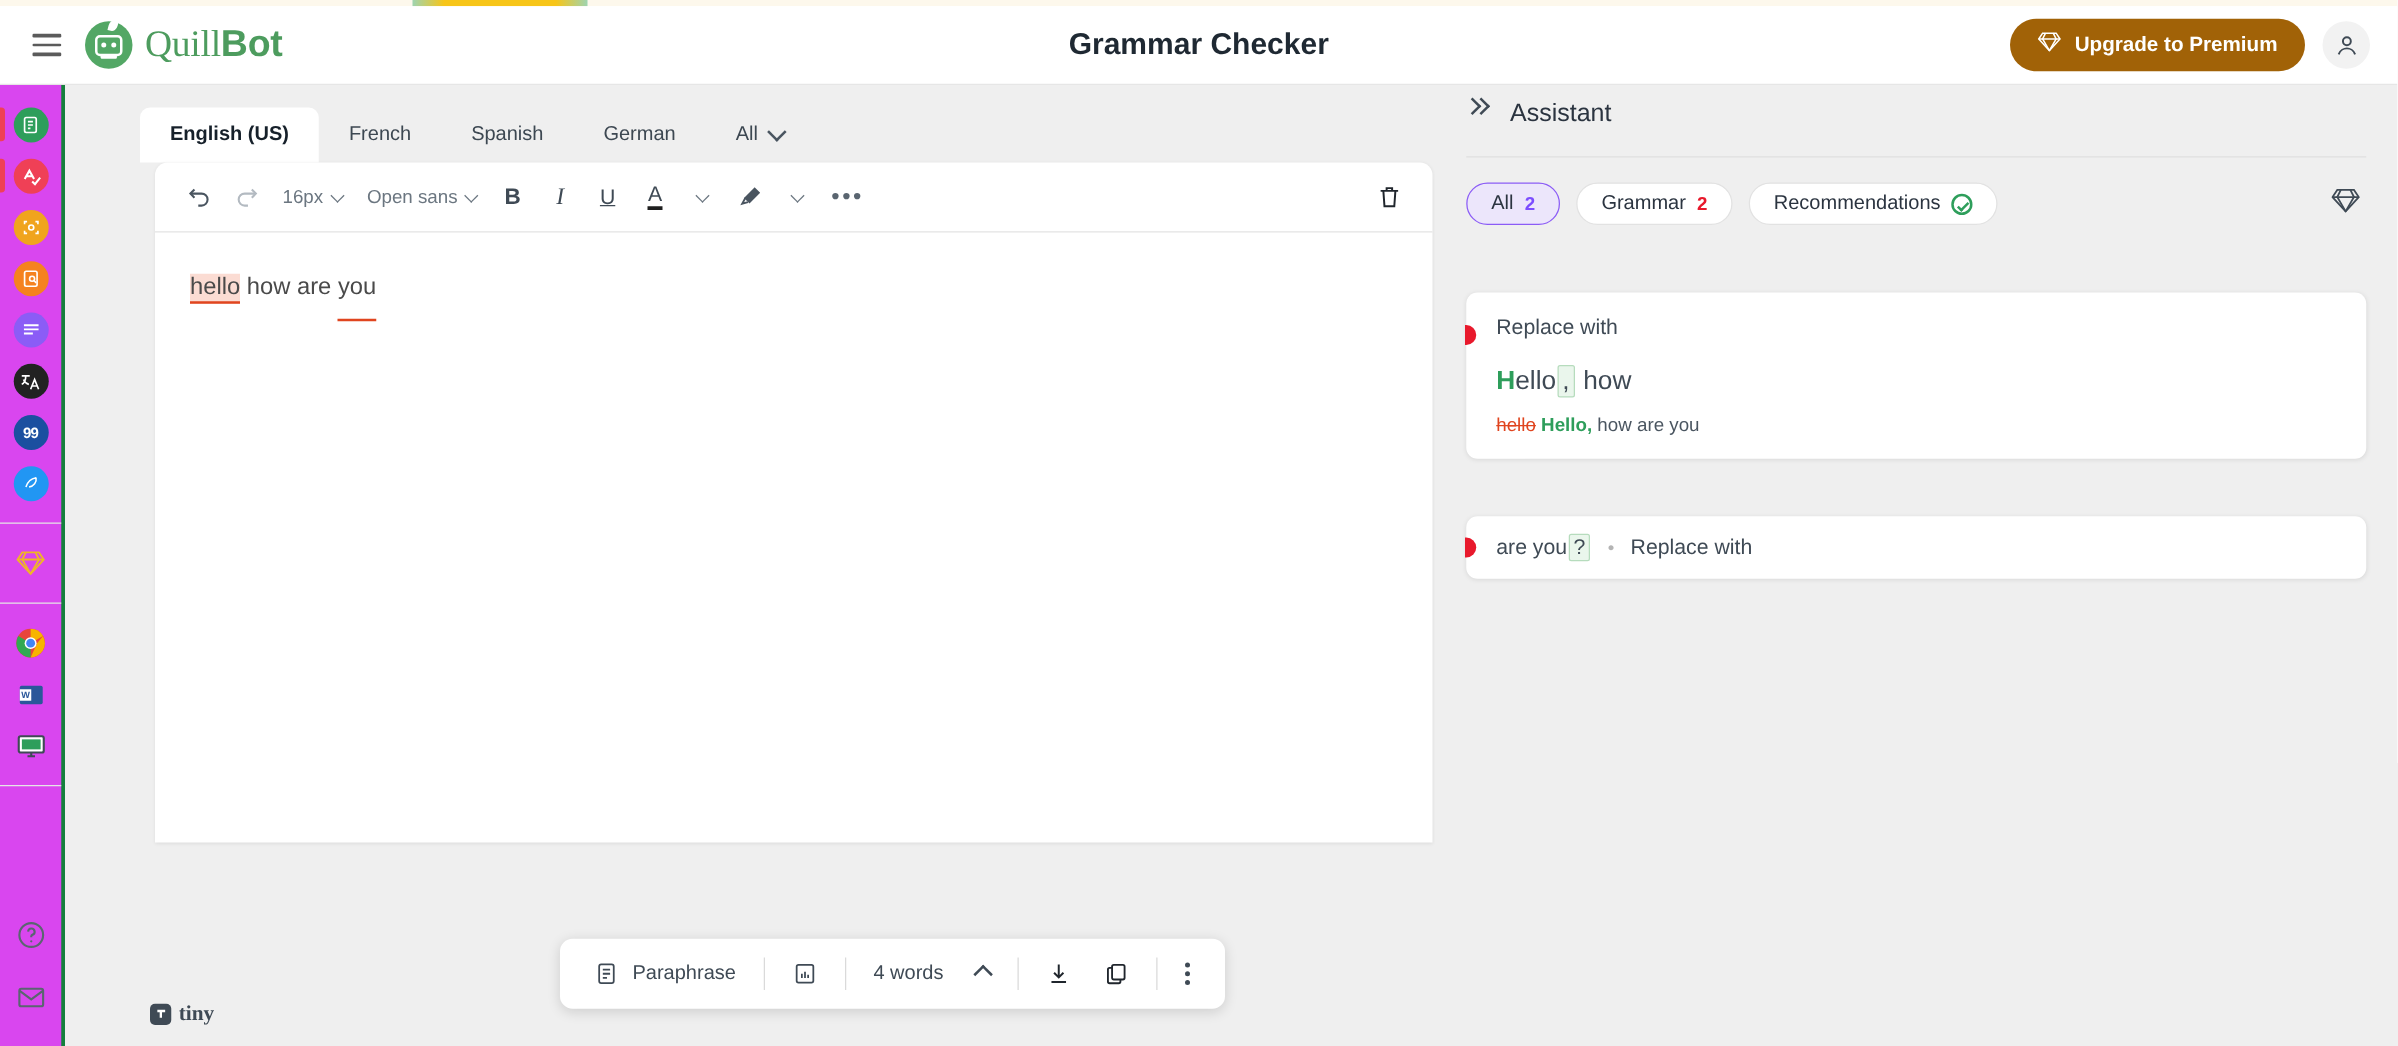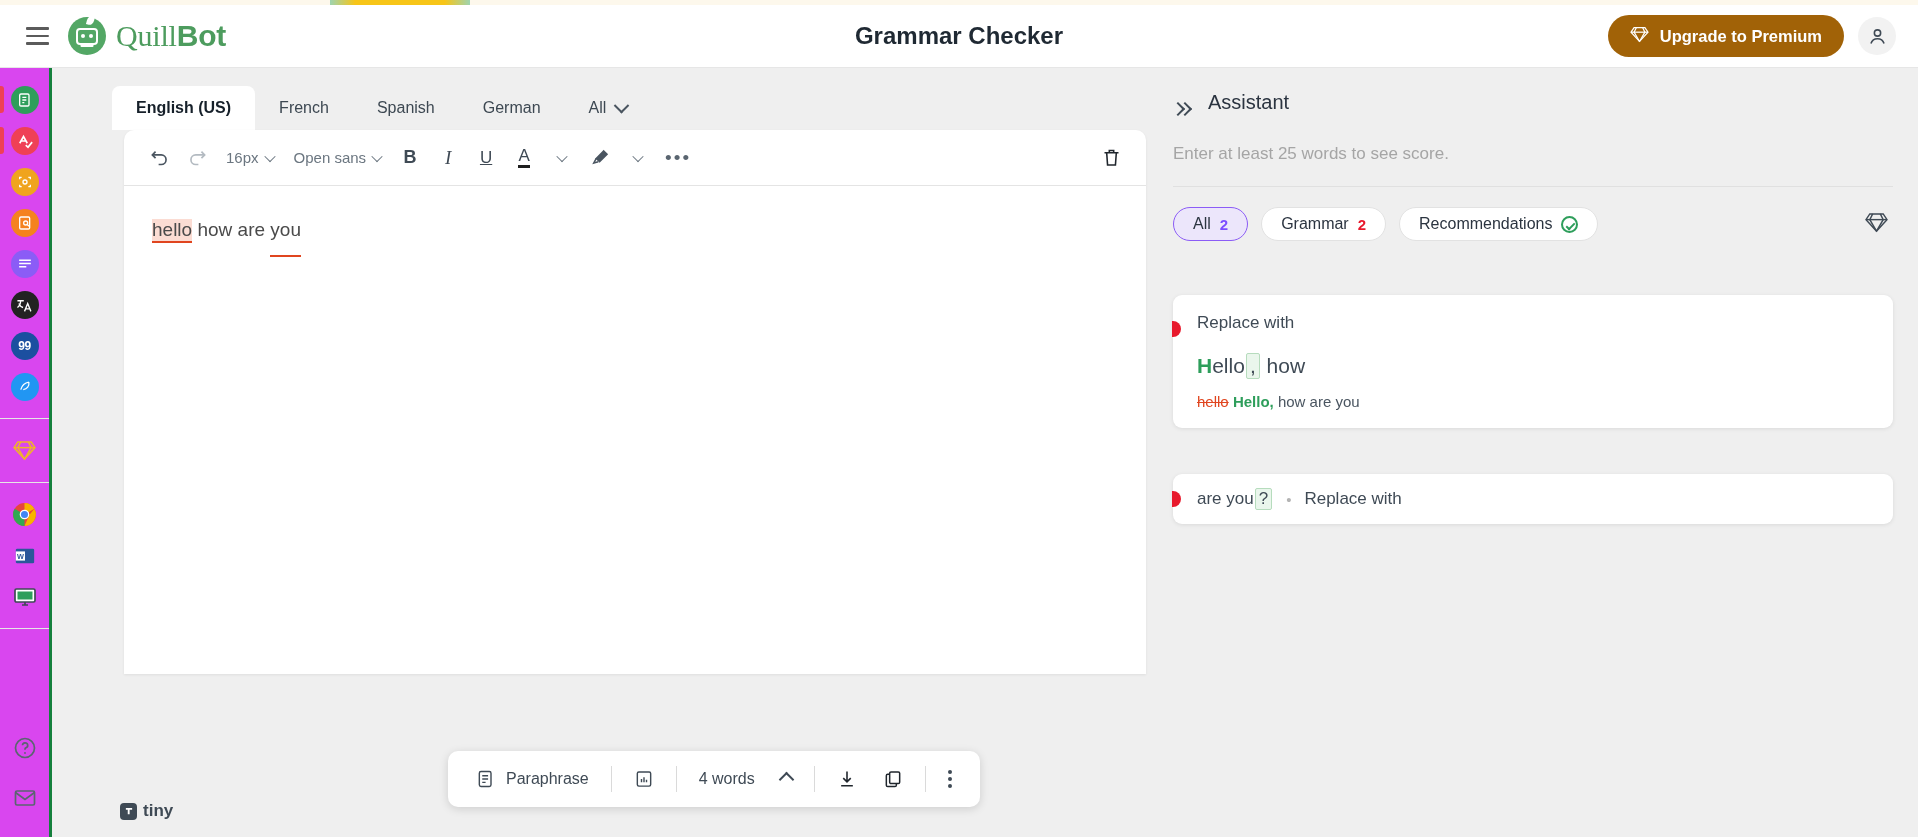--- a/index.html
+++ b/index.html
@@ -175,31 +175,31 @@
   }
   .fb-sep { width: 1px; height: 26px; background: #dadada; margin: 0 8px; }
   .caret-up { width: 11px; height: 11px; border-left: 2px solid #3f4a55;
               border-top: 2px solid #3f4a55; transform: rotate(45deg); }
   .vdots { display: flex; flex-direction: column; gap: 3px; align-items: center; }
   .vdots i { width: 4px; height: 4px; border-radius: 50%; background: #3f4a55; }
 
   .tiny-logo {
     position: absolute; left: 68px; bottom: 16px;
     display: flex; align-items: center; gap: 6px;
-    font-size: 17px; font-weight: bold; color: #3f4a55;
+    font-size: 17px; font-weight: bold; color: #3f4a55; font-family: Liberation Serif, serif;
   }
   .tiny-mark { width: 17px; height: 17px; border-radius: 4px; background: #3f4a55;
                display: flex; align-items: center; justify-content: center; }
 
   
   .assistant {
     position: absolute; top: 68px; left: 1148px; width: 770px; height: 769px;
     background: #efefef;
   }
-  .asst-head { display: flex; align-items: flex-end; gap: 18px; padding: 23px 0 0 25px; }
+  .asst-head { display: flex; align-items: flex-start; gap: 18px; padding: 12px 0 0 25px; }
   .dbl-chev { display: flex; }
   .dbl-chev span { width: 10px; height: 10px; border-right: 2.4px solid #3f4a55;
                    border-top: 2.4px solid #3f4a55; transform: rotate(45deg); }
   .dbl-chev span + span { margin-left: -3px; }
   .asst-title { font-size: 20px; color: #2b3440; }
   .asst-note { padding: 30px 25px 0; font-size: 17px; color: #a5a5a5; }
   .asst-rule { margin: 22px 25px 0; height: 1px; background: #e0e0e0; }
 
   .pills { display: flex; align-items: center; gap: 13px; padding: 20px 25px 0; }
   .pill {
@@ -552,21 +552,20 @@
   </div>
 
   <div class="assistant">
     <div class="asst-head">
       <span class="dbl-chev">
           <span></span>
           <span></span>
         </span>
       <span class="asst-title">Assistant</span>
     </div>
-    <div class="asst-note">Enter at least 25 words to see score.</div>
     <div class="asst-rule"></div>
 
     <div class="pills">
       <div class="pill active">
         <span>All</span>
         <span class="cnt-purple">2</span>
       </div>
       <div class="pill">
         <span>Grammar</span>
         <span class="cnt-red">2</span>

